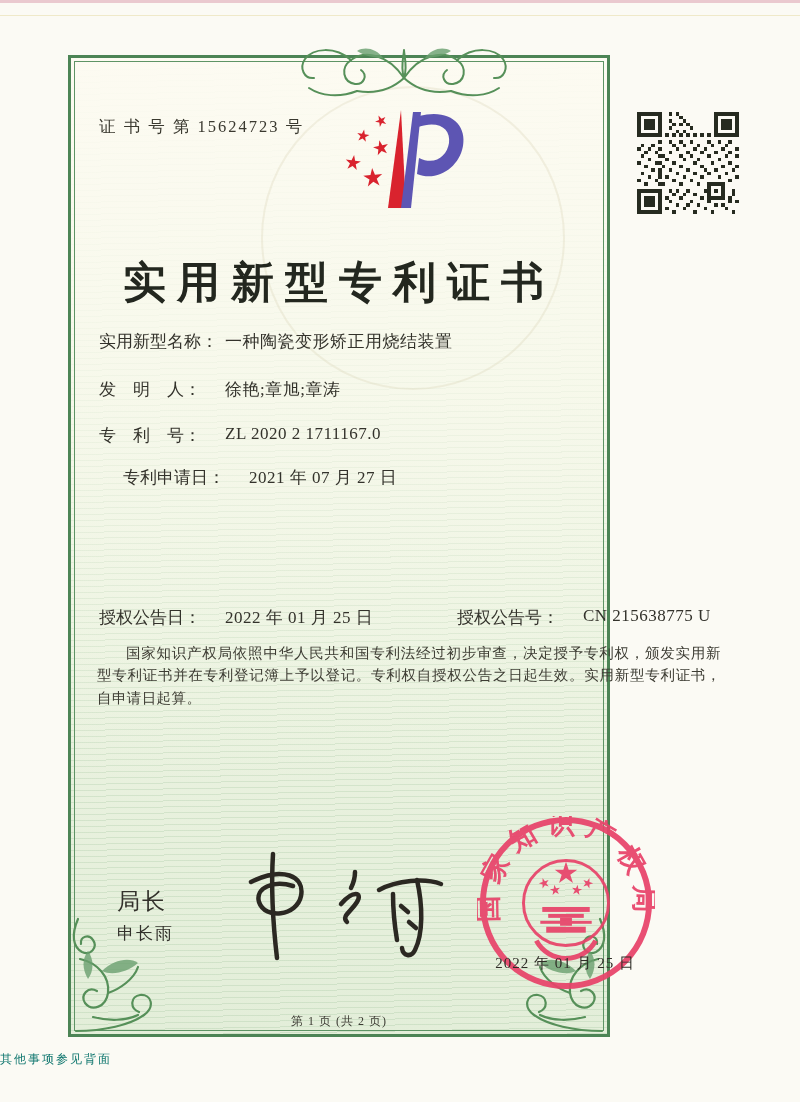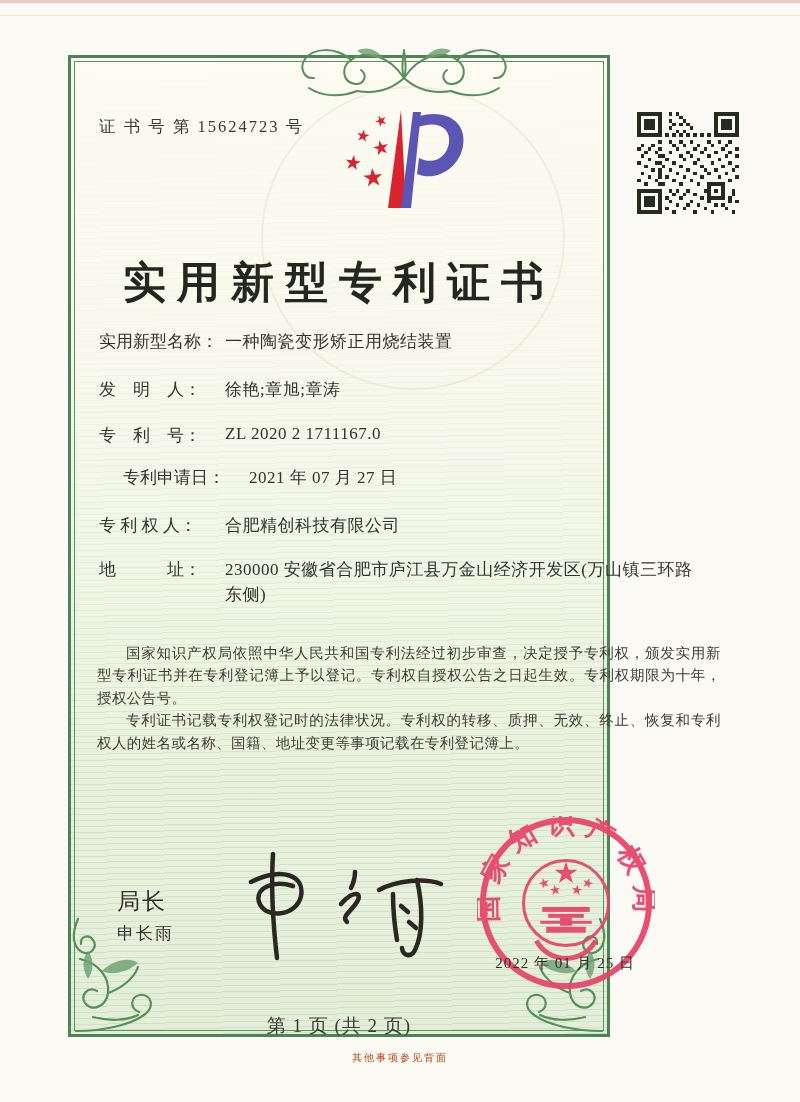--- a/index.html
+++ b/index.html
@@ -65,23 +65,23 @@
   
   .signer-role{position:absolute;left:46px;top:828px;font-size:23px;letter-spacing:2px;}
   .signer-name{position:absolute;left:46px;top:864px;font-size:17px;letter-spacing:2px;font-family:Liberation Serif, serif;}
   .signature{position:absolute;left:150px;top:788px;width:232px;height:122px;}
   .seal{position:absolute;left:406px;top:758px;width:178px;height:178px;}
   .seal-date{
     position:absolute;left:402px;top:896px;width:184px;text-align:center;
     font-size:15px;color:#2f2d27;letter-spacing:1px;white-space:nowrap;
   }
 
-  .page-info{position:absolute;left:0;top:955px;width:100%;text-align:center;font-size:19px;color:#3c3b33;letter-spacing:1px;}
-
-  .back-note{position:absolute;left:0;top:1051px;width:100%;text-align:center;font-size:10px;color:#c2410c;letter-spacing:2px;}
+  .page-info{position:absolute;left:0;top:955px;width:100%;text-align:center;font-size:12px;color:#3c3b33;letter-spacing:1px;}
+
+  .back-note{position:absolute;left:0;top:1051px;width:100%;font-size:12px;color:#0f766e;letter-spacing:2px;}
 
   
   .flourish-top{position:absolute;left:222px;top:-14px;width:222px;height:60px;}
   .flourish-bl{position:absolute;left:-3px;bottom:-5px;width:108px;height:122px;}
   .flourish-br{position:absolute;right:-3px;bottom:-5px;width:108px;height:122px;transform:scaleX(-1);}
 </style>
 </head>
 <body>
 
 <svg width="0" height="0" style="position:absolute" aria-hidden="true">
@@ -205,30 +205,29 @@
   </div>
   <div class="row row-inventor">
     <span class="lbl">发　明　人：</span><span class="val">徐艳;章旭;章涛</span>
   </div>
   <div class="row row-patno">
     <span class="lbl">专　利　号：</span><span class="val">ZL 2020 2 1711167.0</span>
   </div>
   <div class="row row-filing">
     <span class="lbl">专利申请日：</span><span class="val">2021 年 07 月 27 日</span>
   </div>
-  <div class="row row-patentee">
-    <span class="lbl">专 利 权 人：</span><span class="val">合肥精创科技有限公司</span>
-  </div>
-  <div class="row row-address">
-    <span class="lbl">地　　　址：</span><span class="val">230000 安徽省合肥市庐江县万金山经济开发区(万山镇三环路东侧)</span>
+  <div class="row row-grant">
+    <span class="lbl">授权公告日：</span><span class="val">2022 年 01 月 25 日</span>
+    <span class="grant-no-pair">
+      <span class="lbl">授权公告号：</span><span class="val">CN 215638775 U</span>
+    </span>
   </div>
 
   <div class="body-text">
-    <p>国家知识产权局依照中华人民共和国专利法经过初步审查，决定授予专利权，颁发实用新型专利证书并在专利登记簿上予以登记。专利权自授权公告之日起生效。专利权期限为十年，授权公告号。</p>
-    <p>专利证书记载专利权登记时的法律状况。专利权的转移、质押、无效、终止、恢复和专利权人的姓名或名称、国籍、地址变更等事项记载在专利登记簿上。</p>
+    <p>国家知识产权局依照中华人民共和国专利法经过初步审查，决定授予专利权，颁发实用新型专利证书并在专利登记簿上予以登记。专利权自授权公告之日起生效。实用新型专利证书，自申请日起算。</p>
   </div>
 
   <div class="signer-role">局长</div>
   <div class="signer-name">申长雨</div>
 
   <svg class="signature" viewBox="0 0 232 122">
     <g stroke="#2b2822" stroke-width="4.5" fill="none" stroke-linecap="round" stroke-linejoin="round">
       <path d="M52,8 C50,40 52,78 56,112"></path>
       <path d="M30,36 C62,20 84,30 80,50 C76,70 44,74 38,56 C34,42 52,34 72,40"></path>
       <path d="M134,26 C134,32 132,38 130,42"></path>

